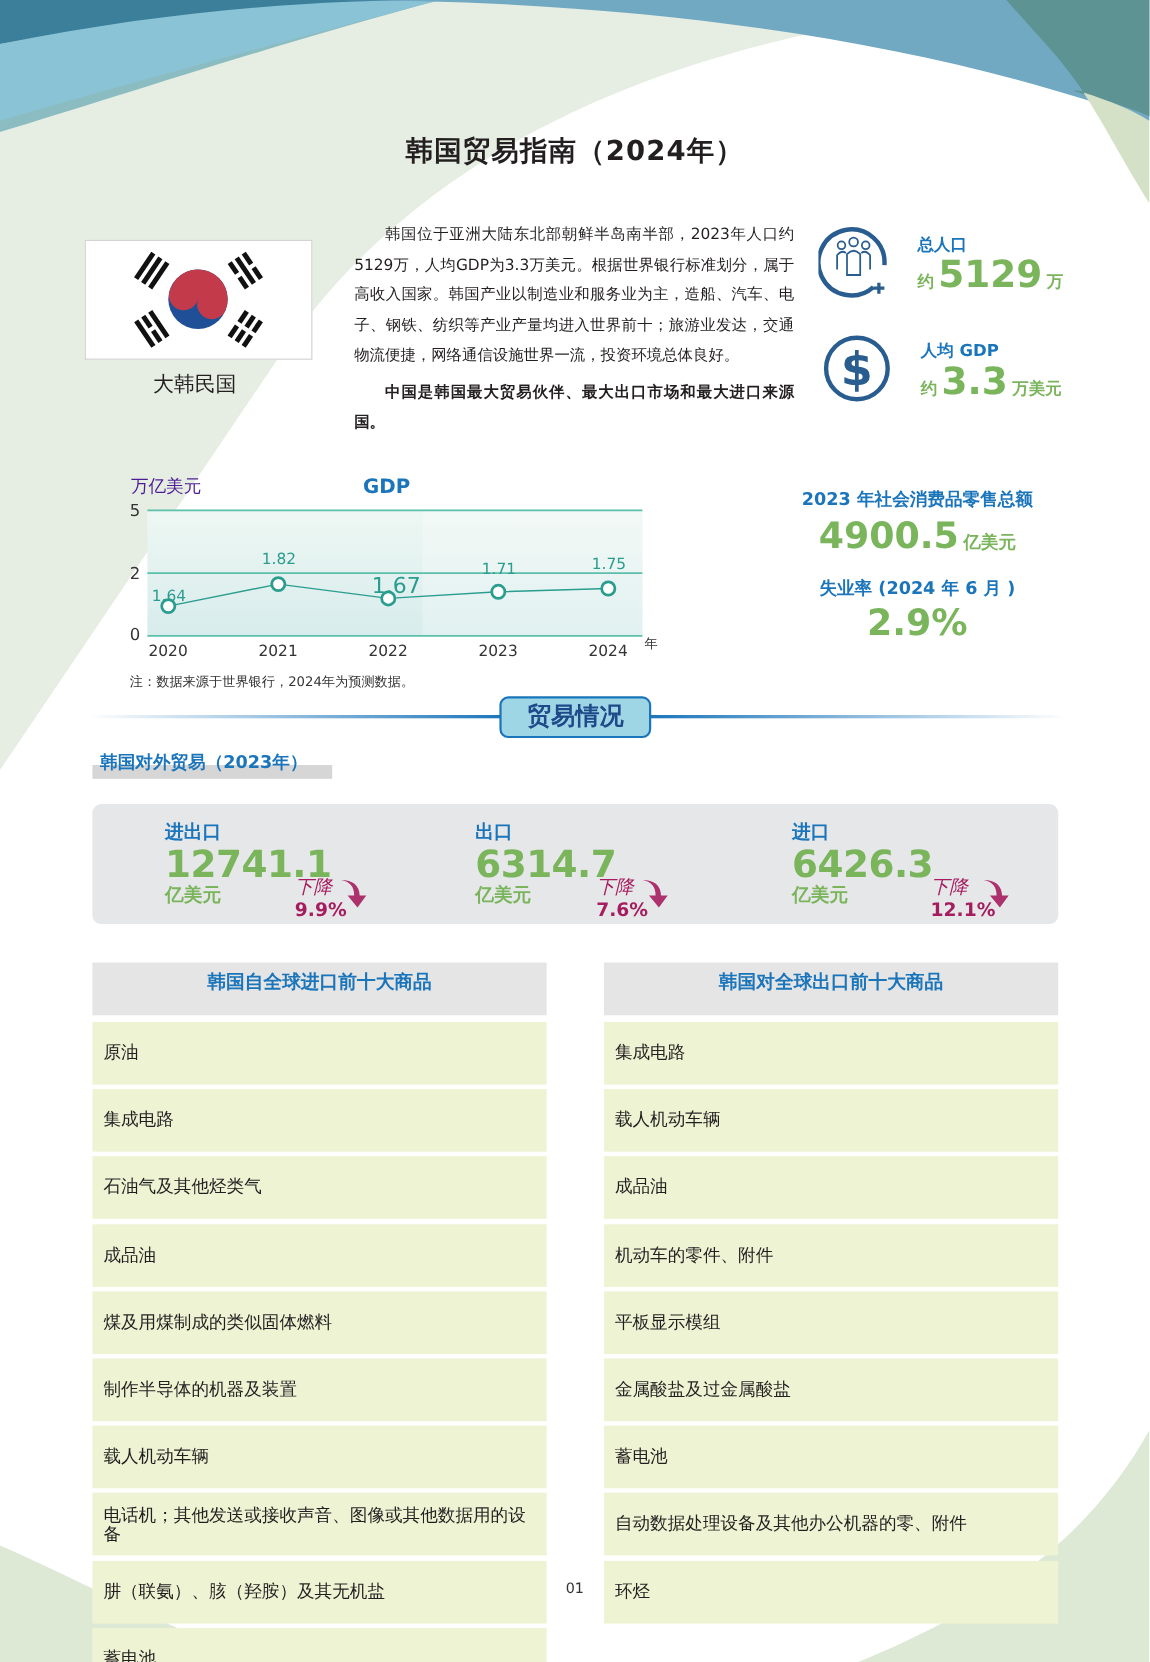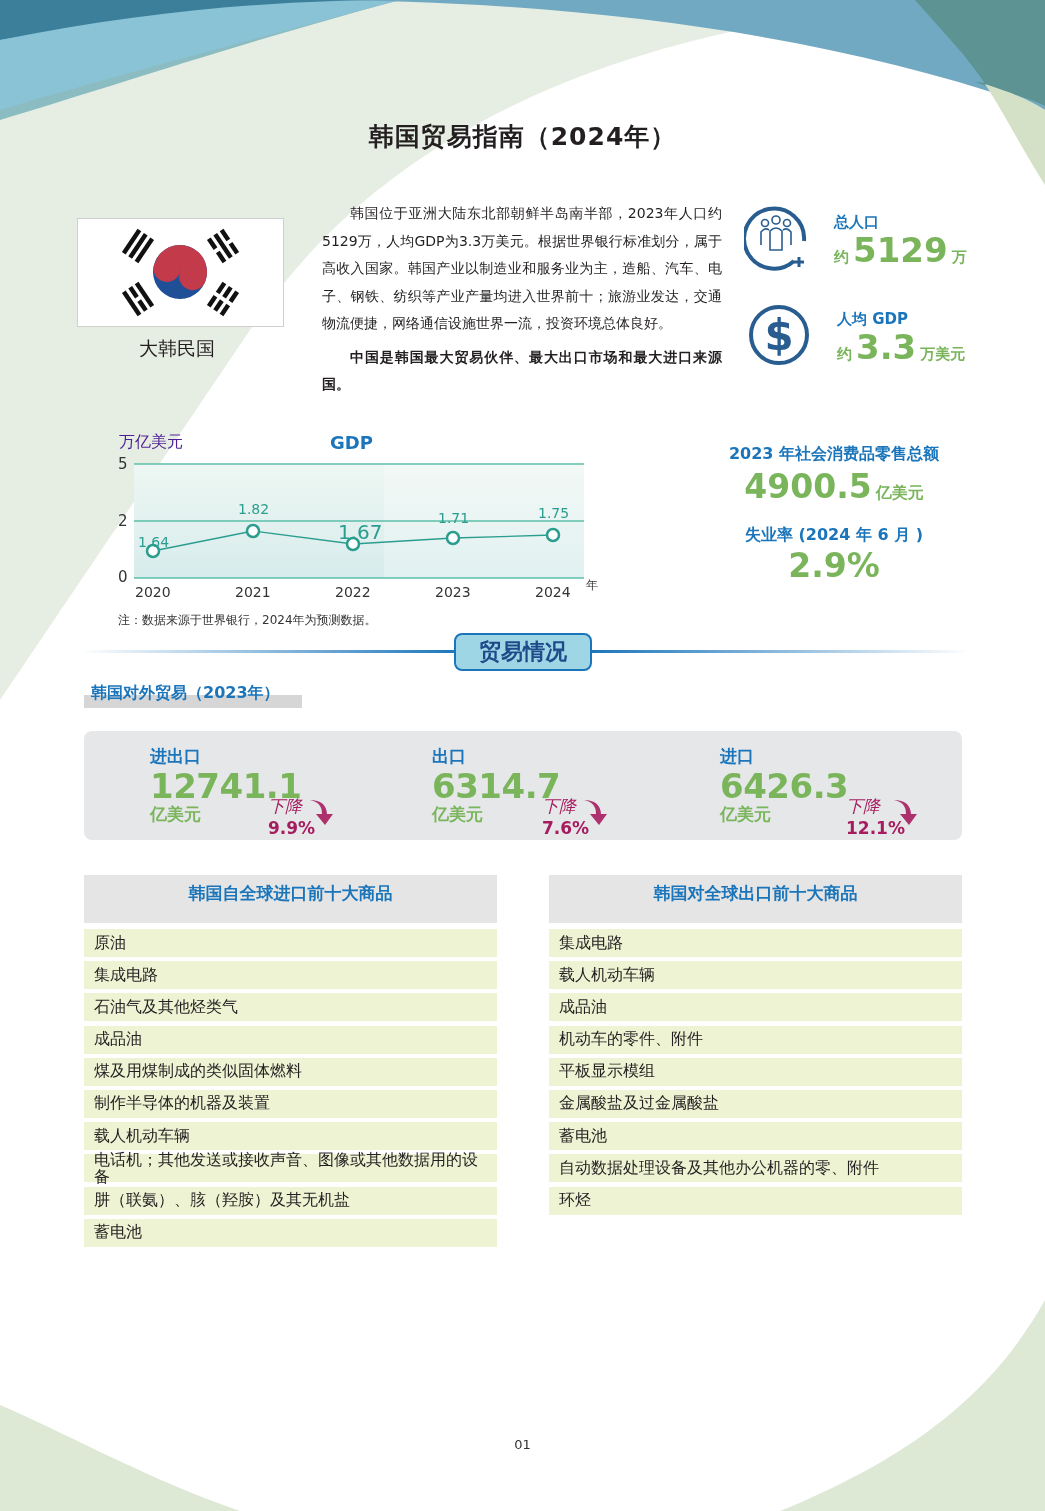--- a/index.html
+++ b/index.html
@@ -44,21 +44,21 @@
   .trade-item .t-label { font-size: 17px; font-weight: bold; color: #1b75bb; }
   .trade-item .t-value { font-size: 34px; font-weight: bold; color: #7ab55c; line-height: 36px; letter-spacing: -0.5px; }
   .trade-item .t-unit { font-size: 17px; font-weight: bold; color: #7ab55c; line-height: 20px; }
   .trade-item .t-change { position: absolute; }
   .trade-item .t-change .dn { font-size: 17px; color: #a51d5f; font-style: italic; }
   .trade-item .t-change .pct { font-size: 17px; font-weight: bold; color: #a51d5f; }
   .trade-item .t-arrow { position: absolute; }
 
   .list-col { width: 413px; }
   .list-head { height: 48px; background: #e5e5e5; text-align: center; font-size: 17px; font-weight: bold; color: #1b75bb; line-height: 36px; margin-bottom: 6px; }
-  .list-row { height: 28px; background: #eef4d3; margin-bottom: 4.2px; font-size: 16px; color: #231f20; padding-left: 10px; display: flex; align-items: center; }
+  .list-row { height: 57px; background: #eef4d3; margin-bottom: 4.2px; font-size: 16px; color: #231f20; padding-left: 10px; display: flex; align-items: center; }
   .list-row.two-line { line-height: 17px; align-items: center; padding-right: 10px; }
 
   .page-num { left: 0; width: 1045px; top: 1437px; text-align: center; font-size: 13px; color: #333; }
 </style>
 </head>
 <body>
 
 <svg class="bg-deco" viewBox="0 0 1045 1511" preserveAspectRatio="none">
 
   <path d="M0,0 L1045,0 L1045,0 C700,0 400,100 250,330 L0,700 Z" fill="#e6ede2"></path>

